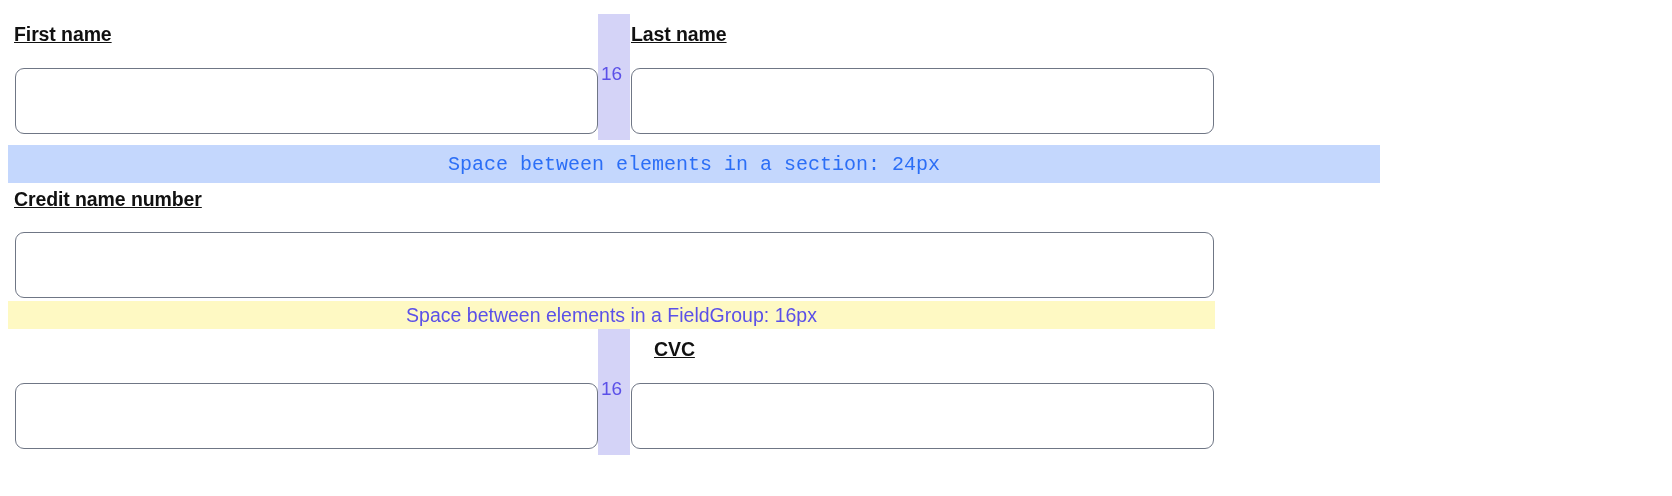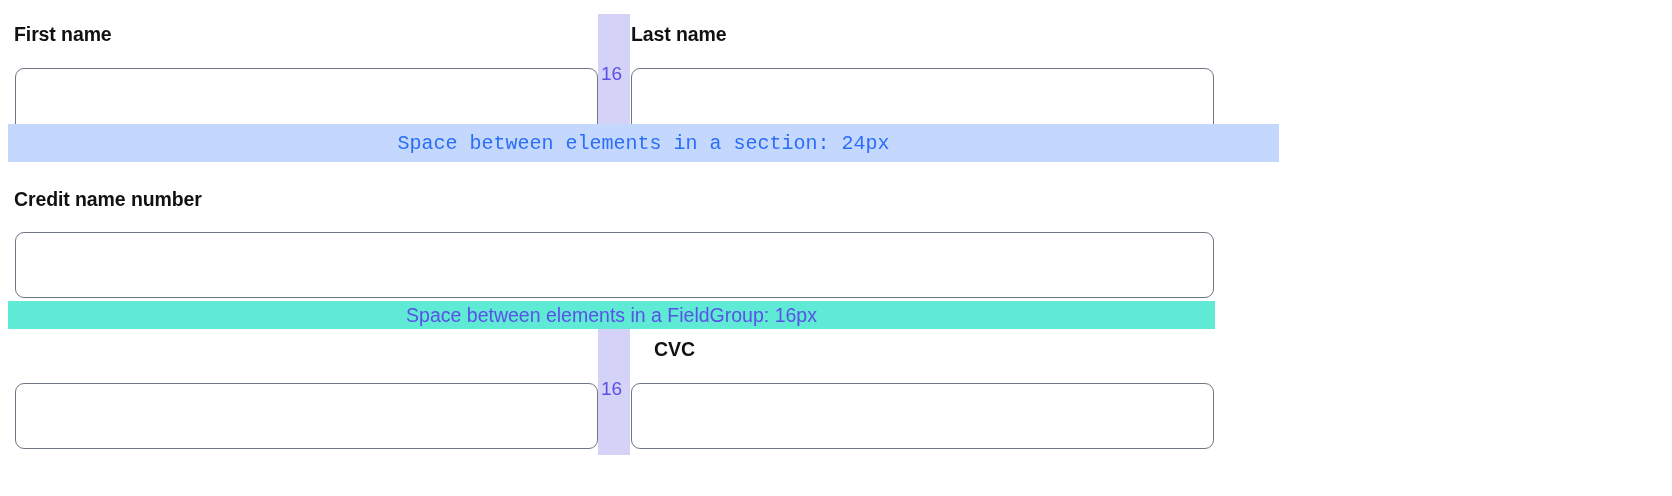--- a/index.html
+++ b/index.html
@@ -25,20 +25,21 @@
   
   .field-label {
     position: absolute;
     font-family: "Liberation Sans", sans-serif;
     font-weight: bold;
     font-size: 19.5px;
     line-height: 24px;
     color: #111111;
     letter-spacing: -0.1px;
     white-space: nowrap;
+    text-decoration: underline;
   }
 
   
   .text-input {
     position: absolute;
     box-sizing: border-box;
     background: #ffffff;
     border: 1.6px solid #6f7685;
     border-radius: 9px;
     outline: none;
@@ -76,21 +77,21 @@
     background: #c4d7fd;
   }
   .band-section .band-text {
     font-family: "Liberation Mono", monospace;
     font-size: 20px;
     color: #2b6ef6;
     white-space: nowrap;
     letter-spacing: 0px;
   }
   .band-group {
-    background: #5eead4;
+    background: #fef9c3;
   }
   .band-group .band-text {
     font-family: "Liberation Sans", sans-serif;
     font-size: 19.5px;
     color: #5b50e8;
     white-space: nowrap;
   }
 </style>
 </head>
 <body>
@@ -99,21 +100,21 @@
 
   <div class="gap-col" style="left:598px; top:14px; width:32px; height:126px;"></div>
   <div class="gap-col-label" style="left:601px; top:63px;">16</div>
 
   <label class="field-label" style="left:14px; top:22px;">First name</label>
   <input class="text-input" type="text" style="left: 15px; top: 68px; width: 583px; height: 66px;" placeholder="">
 
   <label class="field-label" style="left:631px; top:22px;">Last name</label>
   <input class="text-input" type="text" style="left: 631px; top: 68px; width: 583px; height: 66px;" placeholder="">
 
-  <div class="band band-section" style="top:124px; width:1271px; height:38px;">
+  <div class="band band-section" style="top:145px; width:1372px; height:38px;">
     <span class="band-text">Space between elements in a section: 24px</span>
   </div>
 
   <label class="field-label" style="left:14px; top:187px;">Credit name number</label>
   <input class="text-input" type="text" style="left: 15px; top: 232px; width: 1199px; height: 66px;" placeholder="">
 
   <div class="band band-group" style="top:301px; width:1207px; height:28px;">
     <span class="band-text">Space between elements in a FieldGroup: 16px</span>
   </div>
 

